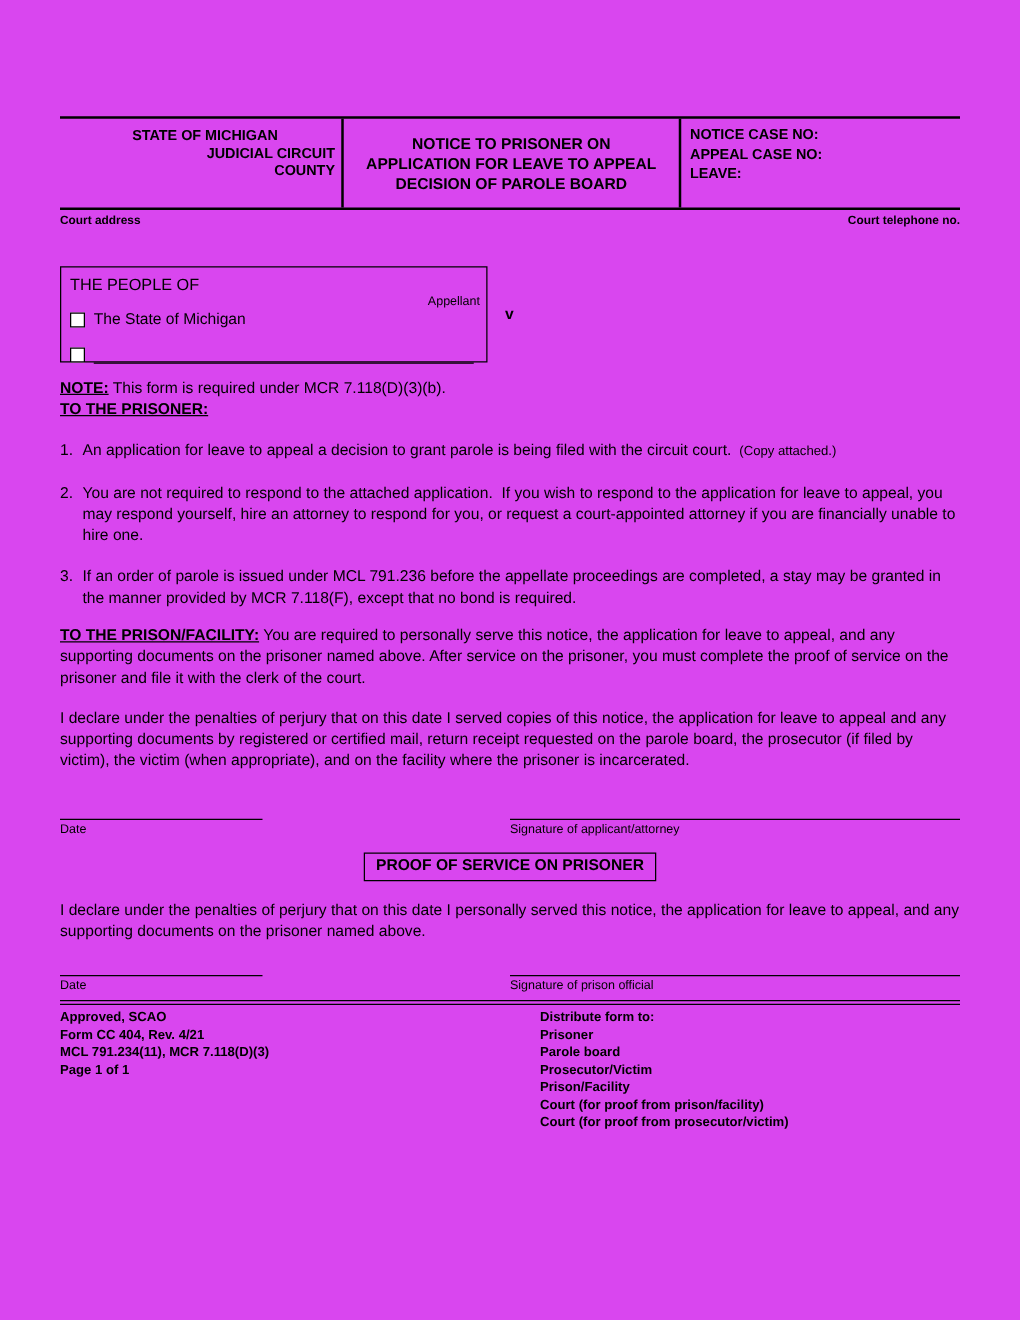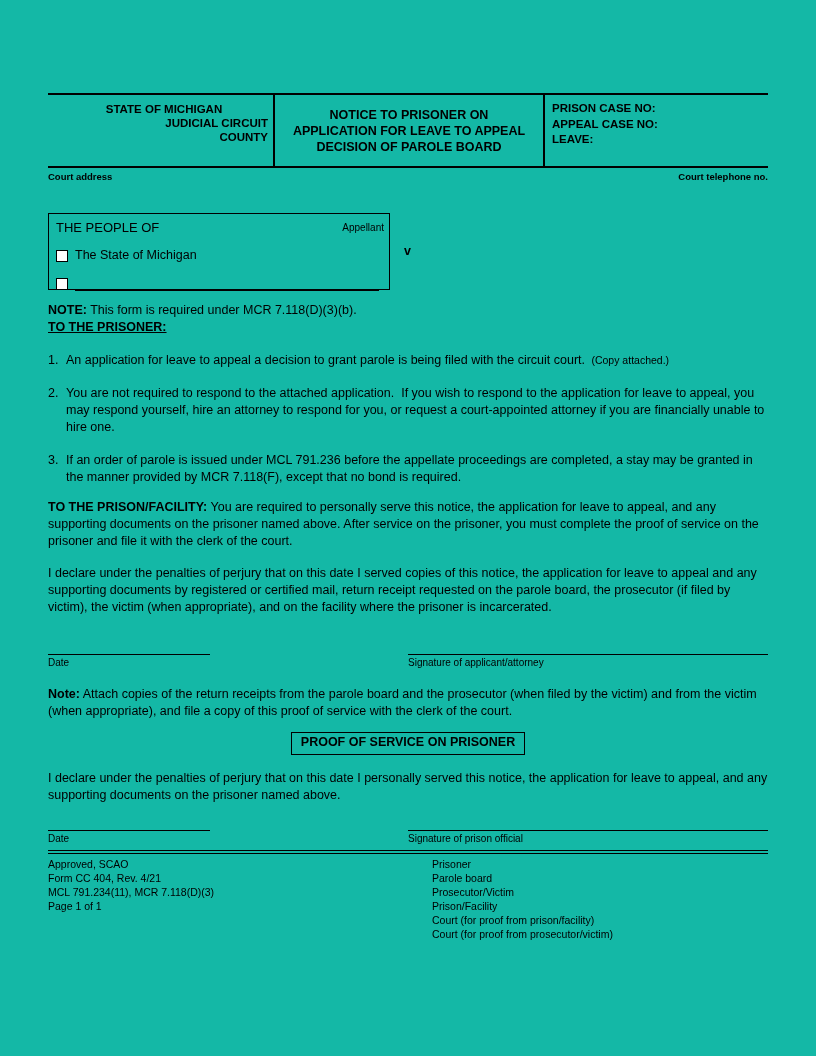--- a/index.html
+++ b/index.html
@@ -2,21 +2,21 @@
 <html><head>
 <meta charset="utf-8">
 <style>
   * { margin: 0; padding: 0; box-sizing: border-box; }
   html, body { background: #ffffff; }
   body { font-family: "Liberation Sans", "DejaVu Sans", sans-serif; color: #000; }
   .page {
     position: relative;
     width: 816px; height: 1056px;
     margin: 0 auto;
-    background: #14b8a6;
+    background: #d946ef;
     padding: 93px 48px 0 48px;
     font-size: 12.5px;
     line-height: 17px;
   }
 
   
   .header-grid {
     display: grid;
     grid-template-columns: 225px 272px 223px;
     border-top: 2px solid #000;
@@ -54,21 +54,21 @@
     padding-top: 3px;
   }
 
   
   .party-section { margin-top: 31px; display: flex; height: 77px; }
   .party-left {
     width: 342px; border: 1.5px solid #000;
     position: relative; flex: none;
   }
   .party-title { position: absolute; top: 5px; left: 7px; font-size: 13px; }
-  .party-role { position: absolute; top: 5px; right: 5px; font-size: 10px; }
+  .party-role { position: absolute; top: 19px; right: 5px; font-size: 10px; }
   .chk-row { position: absolute; left: 7px; display: flex; align-items: center; }
   .chk-row.row1 { top: 33px; }
   .chk-row.row2 { top: 63px; width: calc(100% - 14px); }
   .checkbox {
     display: inline-block; width: 12px; height: 12px;
     border: 1.5px solid #000; margin-right: 7px; flex: none;
     background: #fff;
   }
   .fill-line { flex: 1; border-bottom: 1.5px solid #000; height: 14px; margin-right: 3px; }
   .versus {
@@ -83,21 +83,21 @@
     font-size: 10px; line-height: 12px;
   }
 
   
   .note-line { margin-top: 12px; }
   .section-heading { margin-top: 0; font-weight: bold; text-decoration: underline; }
   .numbered-item { margin-top: 16px; padding-left: 18px; position: relative; }
   .item-num { position: absolute; left: 0; top: 0; }
   .small-suffix { font-size: 10.5px; }
   .facility-para { margin-top: 13px; }
-  b, .bold { font-weight: bold; }
+  b, .bold { font-weight: bold; text-decoration: underline; }
 
   .pos-box-wrap { text-align: center; margin-top: 12px; }
   .pos-box {
     display: inline-block;
     border: 1.5px solid #000;
     padding: 1px 9px 3px 9px;
     font-weight: bold; font-size: 12.5px;
   }
   .declaration { margin-top: 15px; }
 
@@ -109,42 +109,42 @@
   .sig-sign { width: 360px; }
 
   .note-para { margin-top: 17px; }
 
   
   .footer-rule {
     margin-top: 5px; height: 4px;
     border-top: 1.5px solid #000;
     border-bottom: 1.5px solid #000;
   }
-  .footer { display: flex; padding-top: 3px; font-size: 10.5px; line-height: 14px; }
+  .footer { display: flex; padding-top: 3px; font-size: 10.5px; line-height: 14px; font-weight: bold; }
   .footer-left { width: 384px; flex: none; }
   .footer-right { flex: 1; }
 </style>
 </head>
 <body>
 
 <div class="page">
 
   <div class="header-grid">
     <div class="court-cell">
       <div class="centered-line">STATE OF MICHIGAN</div>
       <div>JUDICIAL CIRCUIT</div>
       <div>COUNTY</div>
     </div>
     <div class="title-cell">
       <div>NOTICE TO PRISONER ON</div>
       <div>APPLICATION FOR LEAVE TO APPEAL</div>
       <div>DECISION OF PAROLE BOARD</div>
     </div>
     <div class="case-cell">
-      <div>PRISON CASE NO:</div>
+      <div>NOTICE CASE NO:</div>
       <div>APPEAL CASE NO:</div>
       <div>LEAVE:</div>
     </div>
   </div>
   <div class="addr-row">
     <span>Court address</span>
     <span>Court telephone no.</span>
   </div>
 
   <div class="party-section">
@@ -183,43 +183,41 @@
     <span class="bold">TO THE PRISON/FACILITY:</span><span> You are required to personally serve this notice, the application for leave to appeal, and any supporting documents on the prisoner named above. After service on the prisoner, you must complete the proof of service on the prisoner and file it with the clerk of the court.</span>
   </div>
 
   <div class="declaration">I declare under the penalties of perjury that on this date I served copies of this notice, the application for leave to appeal and any supporting documents by registered or certified mail, return receipt requested on the parole board, the prosecutor (if filed by victim), the victim (when appropriate), and on the facility where the prisoner is incarcerated.</div>
 
   <div class="sig-row first">
     <div class="sig-field sig-date">Date</div>
     <div class="sig-field sig-sign">Signature of applicant/attorney</div>
   </div>
 
-  <div class="note-para">
-    <span class="bold">Note:</span><span> Attach copies of the return receipts from the parole board and the prosecutor (when filed by the victim) and from the victim (when appropriate), and file a copy of this proof of service with the clerk of the court.</span>
-  </div>
 
   <div class="pos-box-wrap">
     <span class="pos-box">PROOF OF SERVICE ON PRISONER</span>
   </div>
   <div class="declaration">I declare under the penalties of perjury that on this date I personally served this notice, the application for leave to appeal, and any supporting documents on the prisoner named above.</div>
 
   <div class="sig-row second">
     <div class="sig-field sig-date">Date</div>
     <div class="sig-field sig-sign">Signature of prison official</div>
   </div>
 
   <div class="footer-rule"></div>
   <div class="footer">
     <div class="footer-left">
       <div>Approved, SCAO</div>
       <div>Form CC 404, Rev. 4/21</div>
       <div>MCL 791.234(11), MCR 7.118(D)(3)</div>
       <div>Page 1 of 1</div>
     </div>
     <div class="footer-right">
+      <div>Distribute form to:</div>
       <div>Prisoner</div>
       <div>Parole board</div>
       <div>Prosecutor/Victim</div>
       <div>Prison/Facility</div>
       <div>Court (for proof from prison/facility)</div>
       <div>Court (for proof from prosecutor/victim)</div>
     </div>
   </div>
 
 </div>

